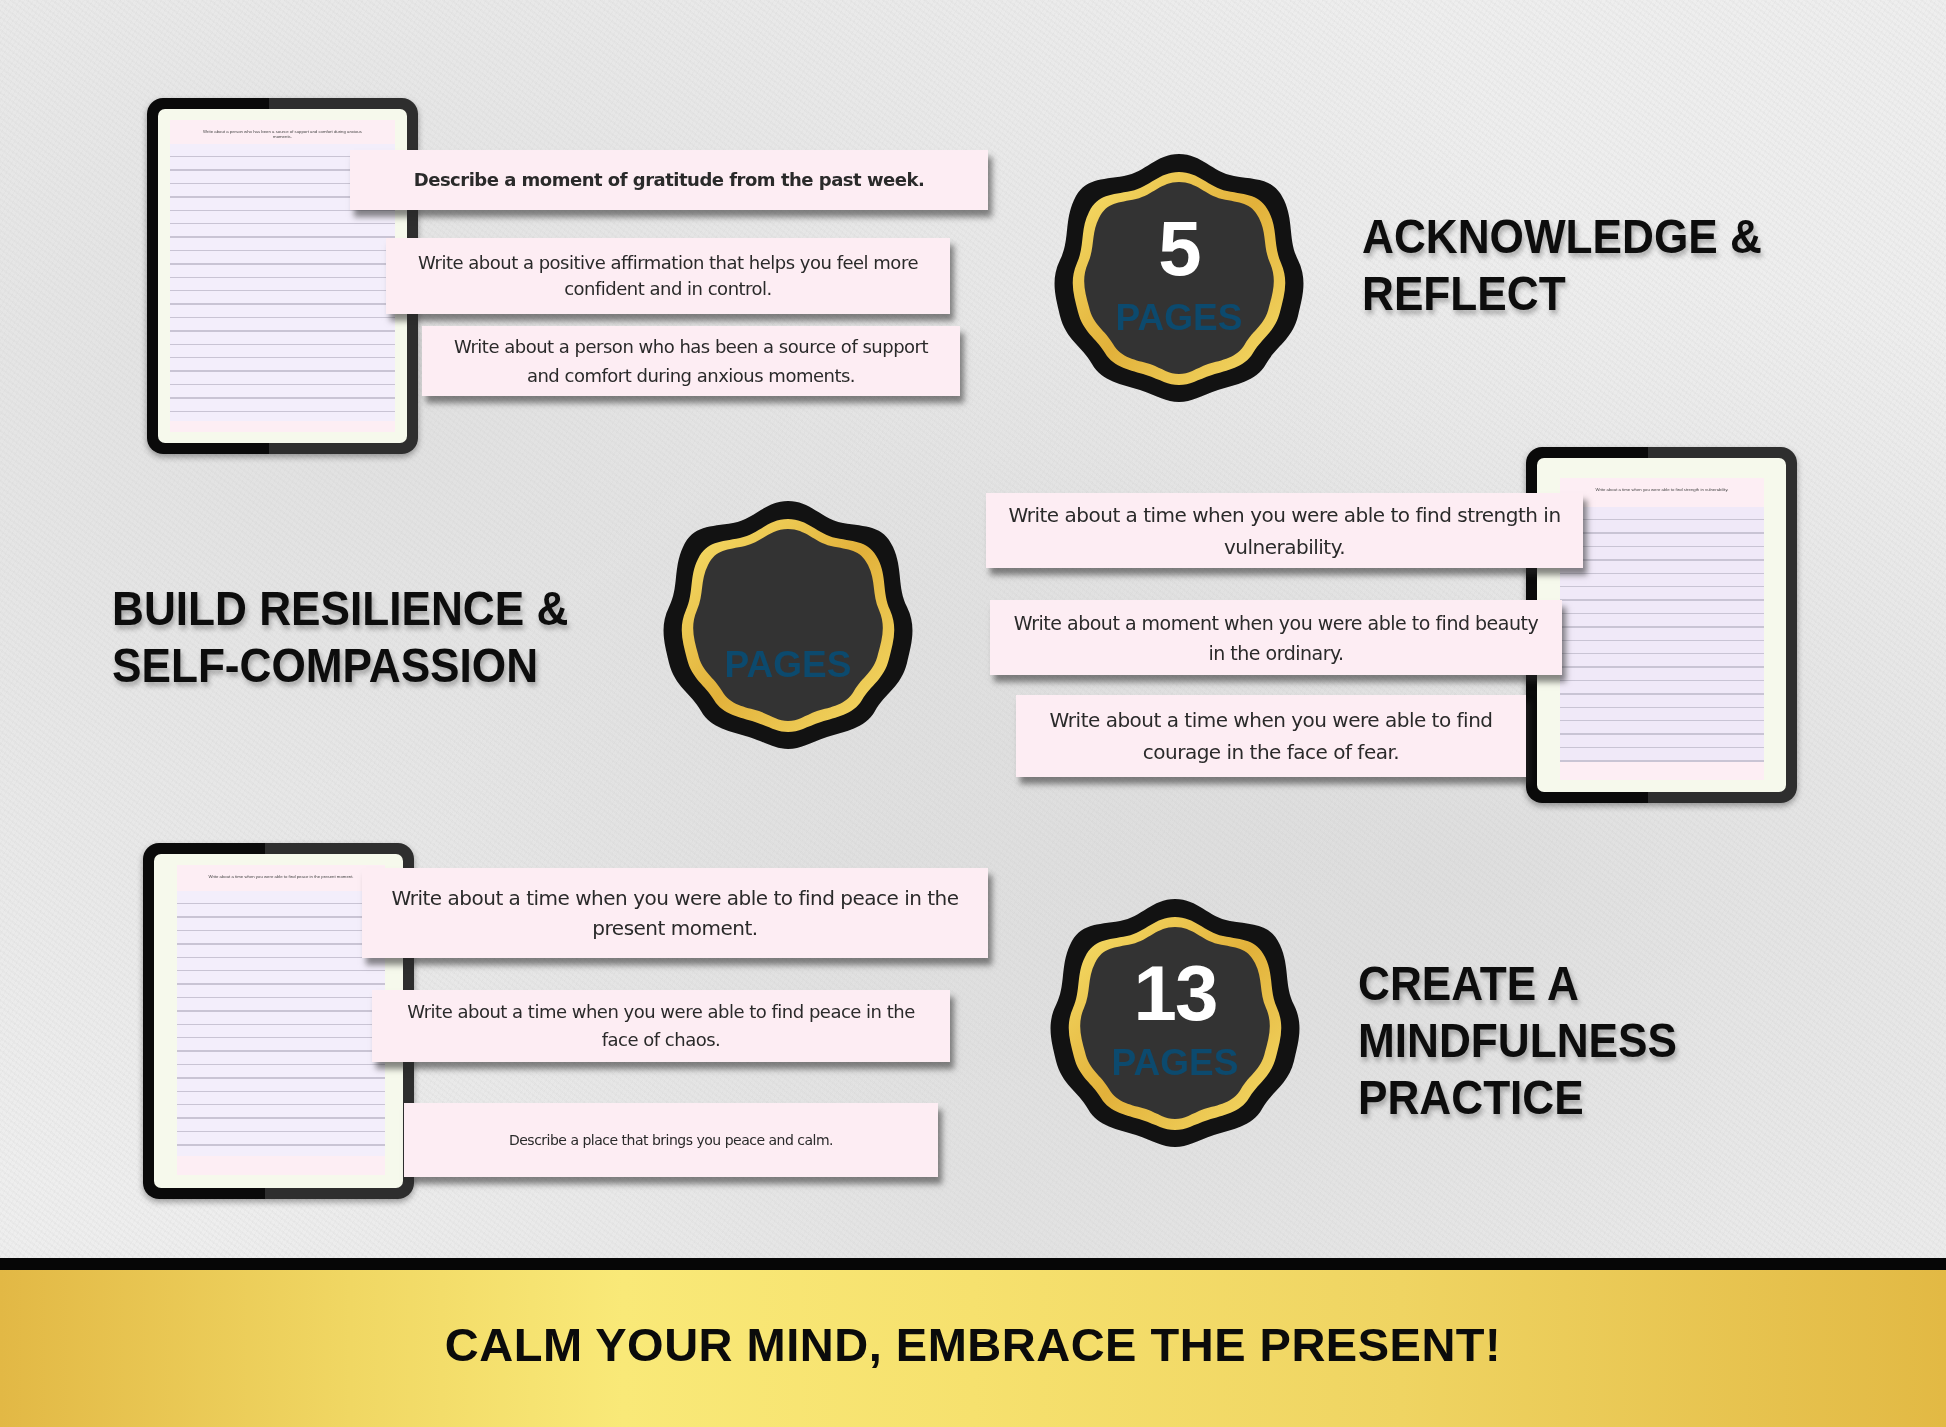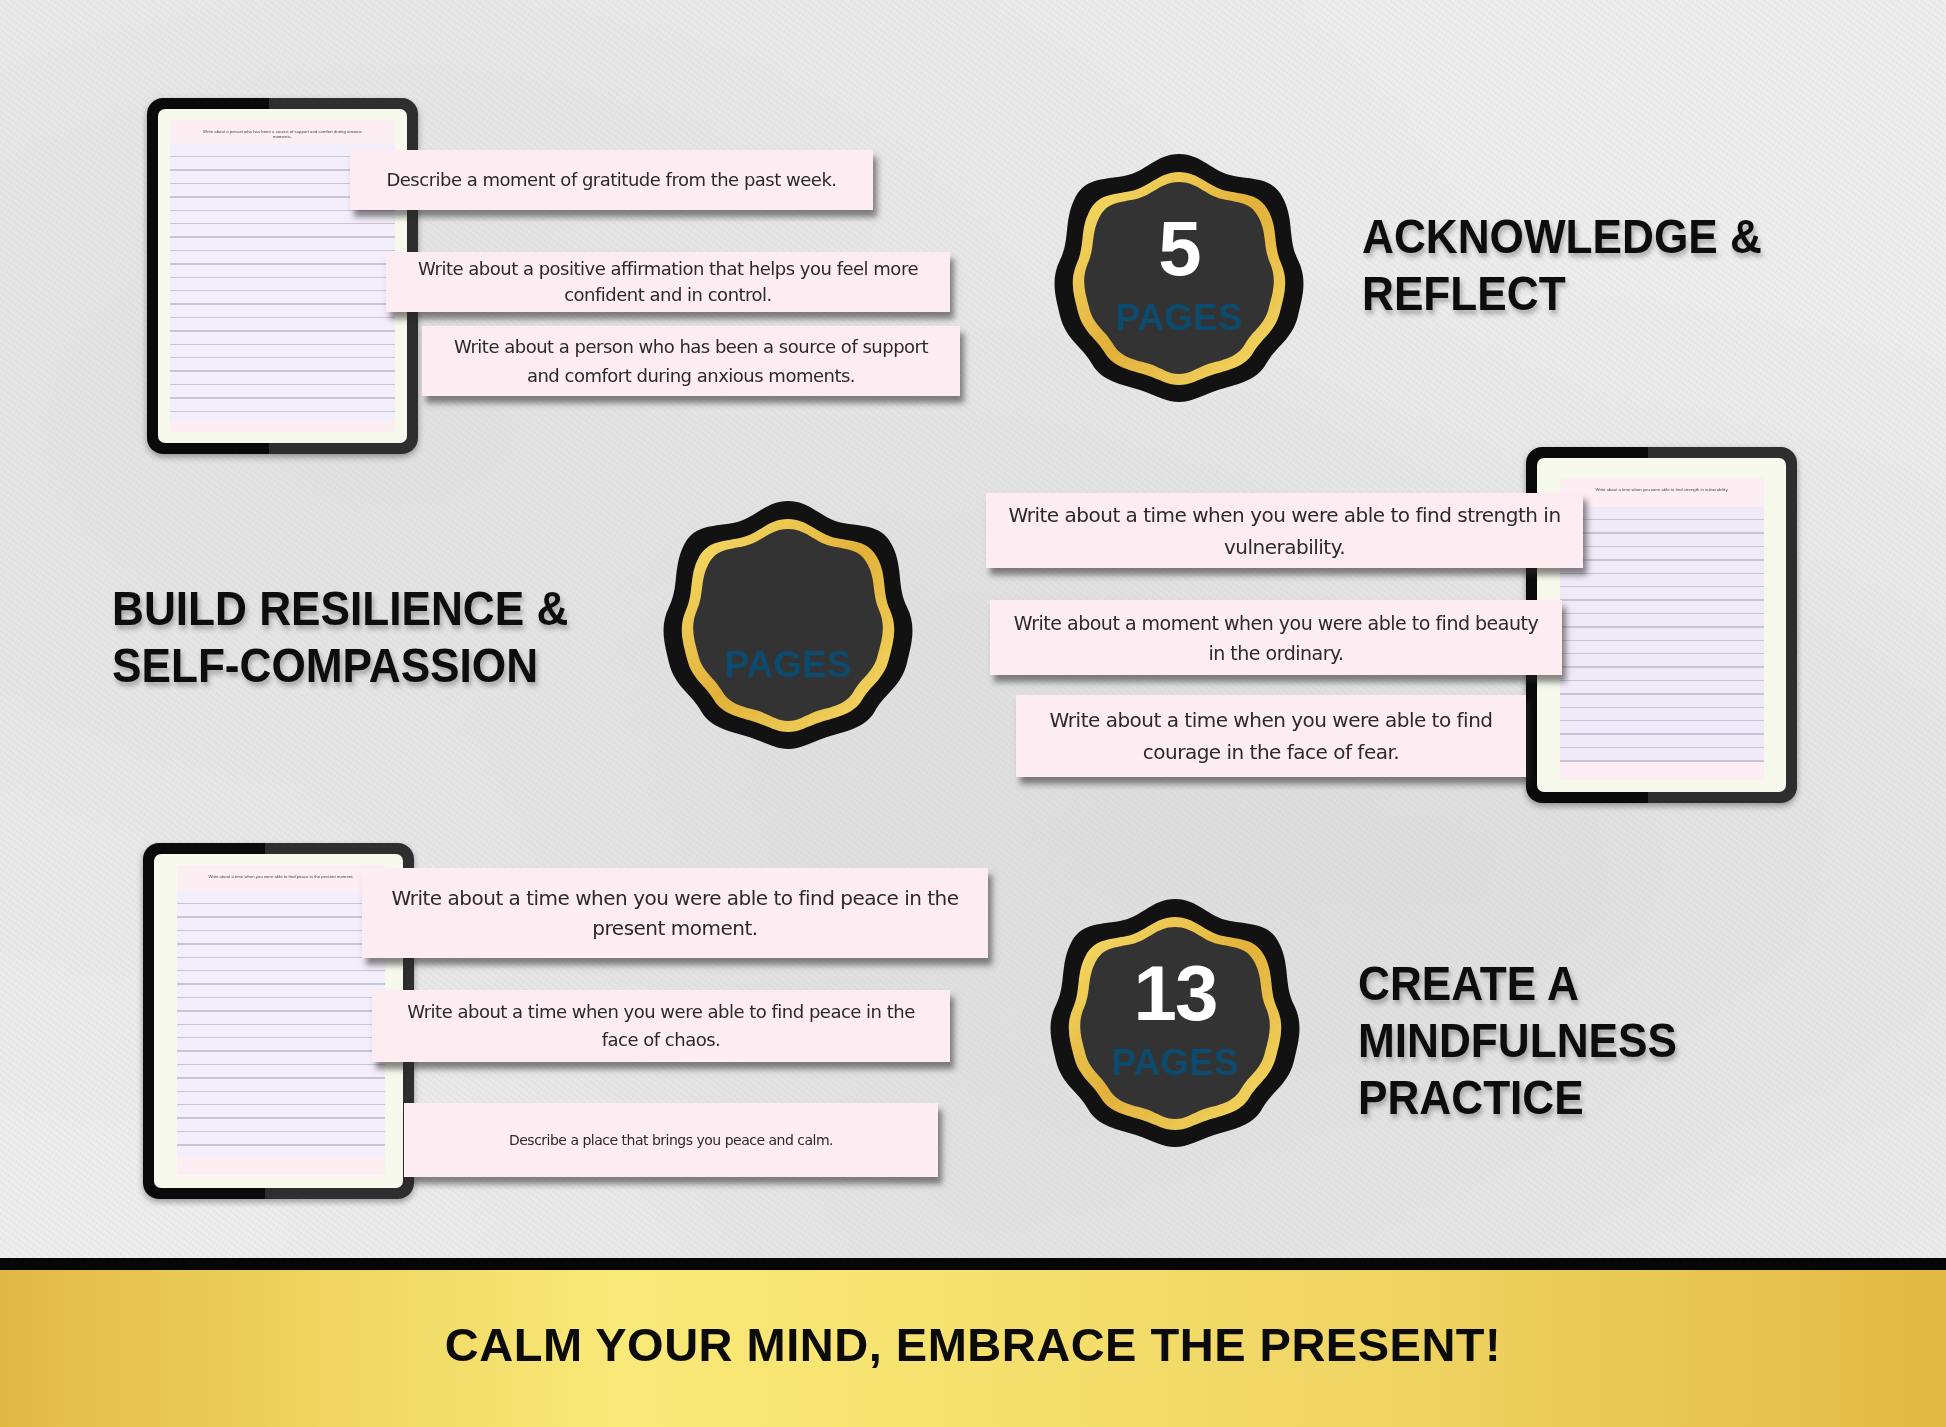--- a/index.html
+++ b/index.html
@@ -106,22 +106,22 @@
 
 <div class="tablet" style="left:147px; top:98px;">
   <div class="screen">
     <div class="page">
       <div class="page-prompt">Write about a person who has been a source of support and comfort during anxious moments.</div>
       <div class="lines"></div>
     </div>
   </div>
 </div>
 
-<div class="card" style="left:350px; top:150px; width:523px; height:60px;">Describe a moment of gratitude from the past week.</div>
-<div class="card" style="left:386px; top:252px; width:564px; height:60px; line-height:26px;">Write about a positive affirmation that helps you feel more confident and in control.</div>
+<div class="card" style="left:350px; top:150px; width:638px; height:60px;font-weight:bold;">Describe a moment of gratitude from the past week.</div>
+<div class="card" style="left:386px; top:238px; width:564px; height:76px; line-height:26px;">Write about a positive affirmation that helps you feel more confident and in control.</div>
 <div class="card" style="left:422px; top:326px; width:538px; height:70px; line-height:29px;">Write about a person who has been a source of support and comfort during anxious moments.</div>
 
 <div class="badge" style="left:1052px; top:150px;">
   <svg viewBox="0 0 254 254">
     <defs>
       <linearGradient id="gold1" x1="0" y1="0" x2="1" y2="1">
         <stop offset="0" stop-color="#f7e06a"></stop>
           <stop offset="0.5" stop-color="#e2b13a"></stop>
           <stop offset="1" stop-color="#f5dc68"></stop>
       </linearGradient>

